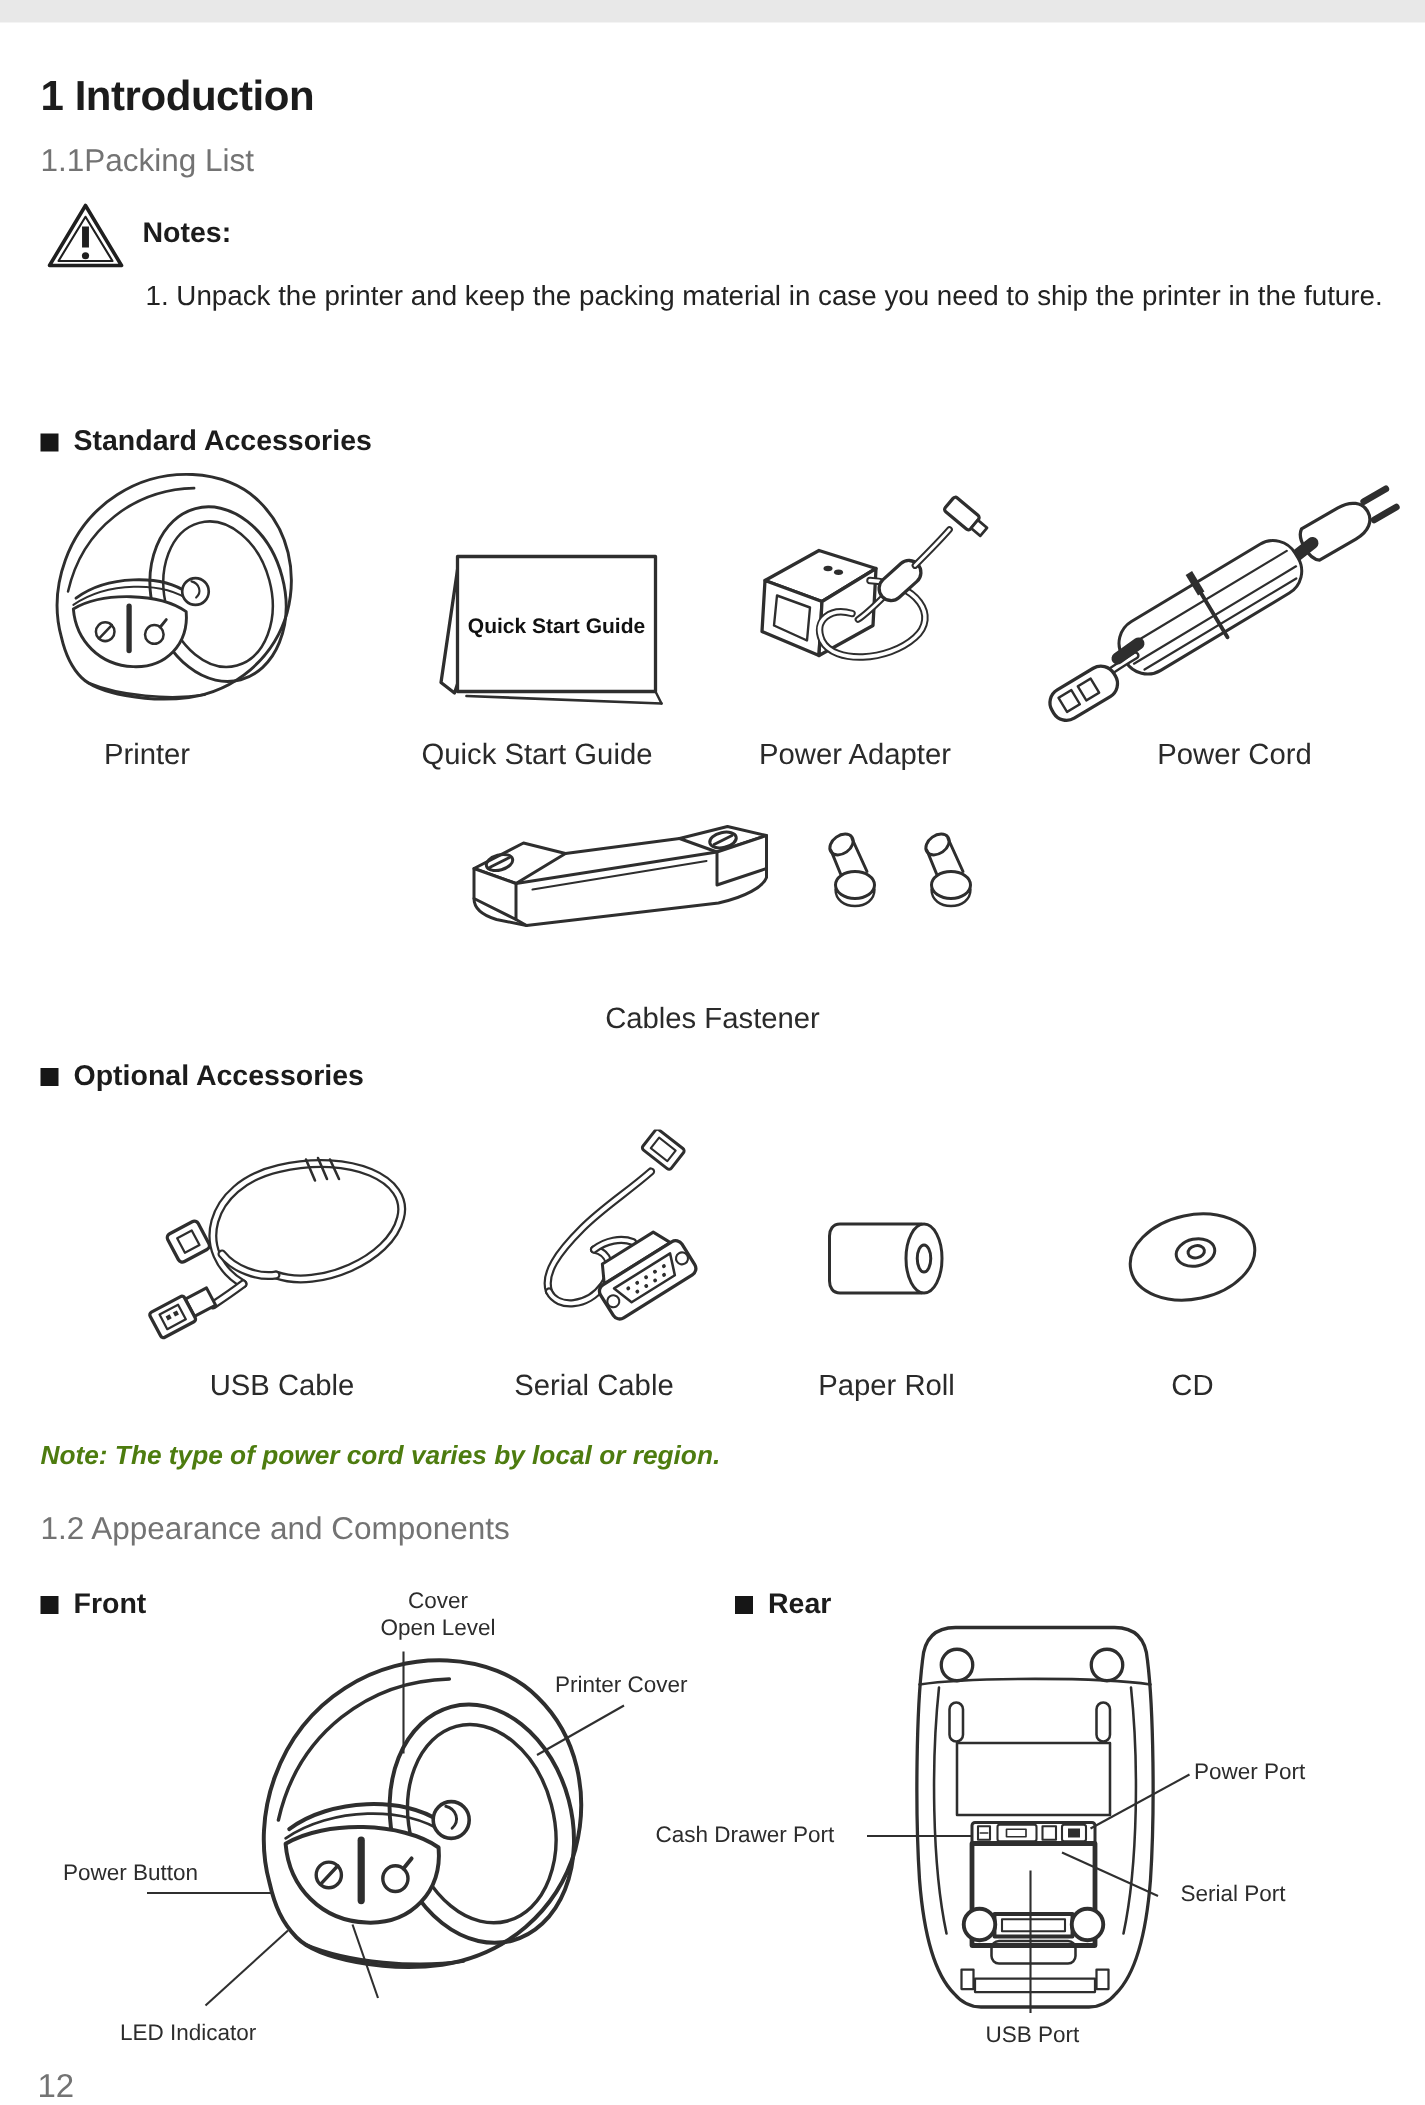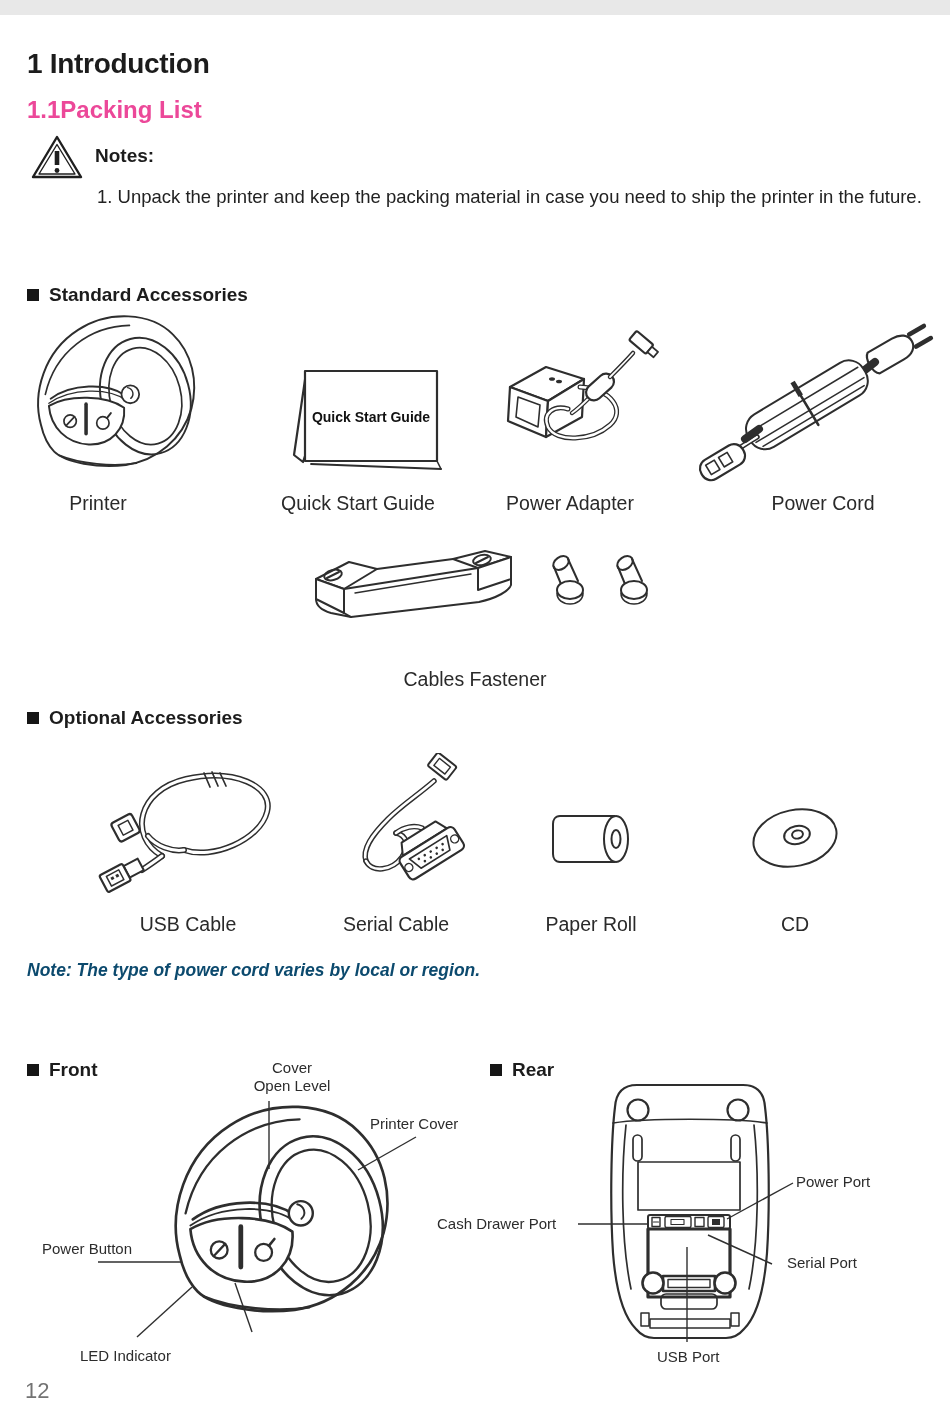--- a/index.html
+++ b/index.html
@@ -3,28 +3,28 @@
 <meta charset="utf-8">
 <style>
   html,body { margin:0; padding:0; background:#e8e8e8; }
   #page {
     position:relative; width:950px; height:1403px; margin:15px auto;
     background:#ffffff; overflow:hidden;
     font-family:"Liberation Sans", sans-serif; color:#1f1f1f;
   }
   .abs { position:absolute; }
   .page-title { font-size:28px; font-weight:700; letter-spacing:-0.3px; color:#1c1c1c; }
-  .h2 { font-size:24px; font-weight:700; color:#ec4899; }
+  .h2 { font-size:21px; font-weight:400; color:#737373; }
   .notes-label { font-size:19px; font-weight:700; color:#1c1c1c; }
   .note-p { font-size:18.5px; line-height:30.5px; color:#222; margin:0; }
   .justify { text-align:justify; }
   .sqhead { display:flex; align-items:center; gap:10px; font-size:19px; font-weight:700; color:#1c1c1c; white-space:nowrap; }
   .sq { width:12px; height:12px; background:#161616; flex:0 0 auto; }
   .caption { font-size:19.5px; color:#2a2a2a; transform:translateX(-50%); white-space:nowrap; }
-  .cord-note { font-size:17.5px; font-weight:700; font-style:italic; color:#0c4a6e; }
+  .cord-note { font-size:17.5px; font-weight:700; font-style:italic; color:#4d7c0f; }
   .dlabel { font-size:15px; color:#2c2c2c; white-space:nowrap; line-height:18px; }
   .dlabel-center { text-align:center; }
   .page-number { font-size:22px; color:#737373; }
   svg { display:block; }
   svg text { font-family:"Liberation Sans", sans-serif; }
 </style>
 </head>
 <body>
 
 <div id="page">
@@ -252,20 +252,21 @@
     </g>
   </svg>
 
   <div class="abs caption" style="left:188px; top:898px;">USB Cable</div>
   <div class="abs caption" style="left:396px; top:898px;">Serial Cable</div>
   <div class="abs caption" style="left:591px; top:898px;">Paper Roll</div>
   <div class="abs caption" style="left:795px; top:898px;">CD</div>
 
   <div class="abs cord-note" style="left:27px; top:945px;">Note: The type of power cord varies by local or region.</div>
 
+  <div class="abs h2" style="left:27px; top:993px;">1.2 Appearance and Components</div>
 
   <div class="abs sqhead" style="left:27px; top:1044px;">
     <div class="sq"></div>
     <span>Front</span>
   </div>
   <div class="abs sqhead" style="left:490px; top:1044px;">
     <div class="sq"></div>
     <span>Rear</span>
   </div>
 

